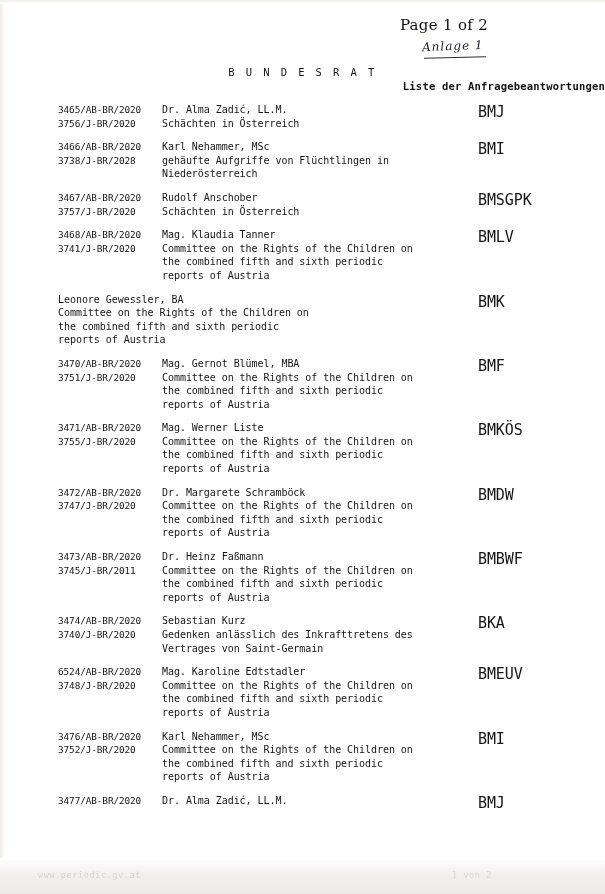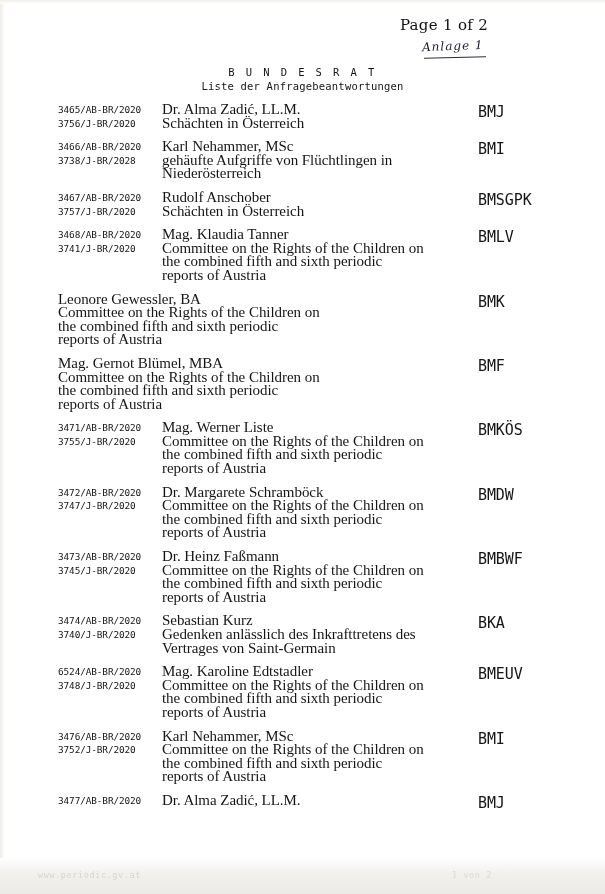--- a/index.html
+++ b/index.html
@@ -60,24 +60,25 @@
     text-align: center;
     font-size: 10.5px;
     letter-spacing: 2.4px;
     color: #141414;
   }
   .doc-subtitle {
     position: absolute;
     top: 80px;
     left: 0;
     width: 605px;
-    text-align: center;
+    text-align: right;
     font-size: 10.5px;
     letter-spacing: 0.2px;
     color: #141414;
+    font-weight: bold;
   }
   
   .list {
     position: absolute;
     top: 103px;
     left: 58px;
     width: 494px;
   }
   .entry {
     position: relative;
@@ -91,25 +92,24 @@
   .refs {
     width: 104px;
     flex: 0 0 104px;
     font-size: 9.4px;
     letter-spacing: -0.1px;
     color: #151515;
     white-space: nowrap;
   }
   .body {
     flex: 1 1 auto;
-    font-size: 15px;
+    font-size: 10px;
     letter-spacing: -0.05px;
     color: #151515;
     padding-right: 8px;
-    font-family: Liberation Serif, serif;
   }
   .body div {
     white-space: nowrap;
   }
   .dept {
     position: absolute;
     right: 0;
     top: 0;
     width: 74px;
     text-align: left;
@@ -242,20 +242,24 @@
             <div>Leonore Gewessler, BA</div>
             <div>Committee on the Rights of the Children on</div>
             <div>the combined fifth and sixth periodic</div>
             <div>reports of Austria</div>
           </div>
         </div>
         <div class="dept">BMK</div>
       </div>
       <div class="entry">
         <div class="entry-row">
+          <div class="refs">
+            <div>3470/AB-BR/2020</div>
+            <div class="ref-line2">3751/J-BR/2020</div>
+          </div>
           <div class="body">
             <div>Mag. Gernot Blümel, MBA</div>
             <div>Committee on the Rights of the Children on</div>
             <div>the combined fifth and sixth periodic</div>
             <div>reports of Austria</div>
           </div>
         </div>
         <div class="dept">BMF</div>
       </div>
       <div class="entry">
@@ -285,21 +289,21 @@
             <div>the combined fifth and sixth periodic</div>
             <div>reports of Austria</div>
           </div>
         </div>
         <div class="dept">BMDW</div>
       </div>
       <div class="entry">
         <div class="entry-row">
           <div class="refs">
             <div>3473/AB-BR/2020</div>
-            <div class="ref-line2">3745/J-BR/2020</div>
+            <div class="ref-line2">3745/J-BR/2011</div>
           </div>
           <div class="body">
             <div>Dr. Heinz Faßmann</div>
             <div>Committee on the Rights of the Children on</div>
             <div>the combined fifth and sixth periodic</div>
             <div>reports of Austria</div>
           </div>
         </div>
         <div class="dept">BMBWF</div>
       </div>

